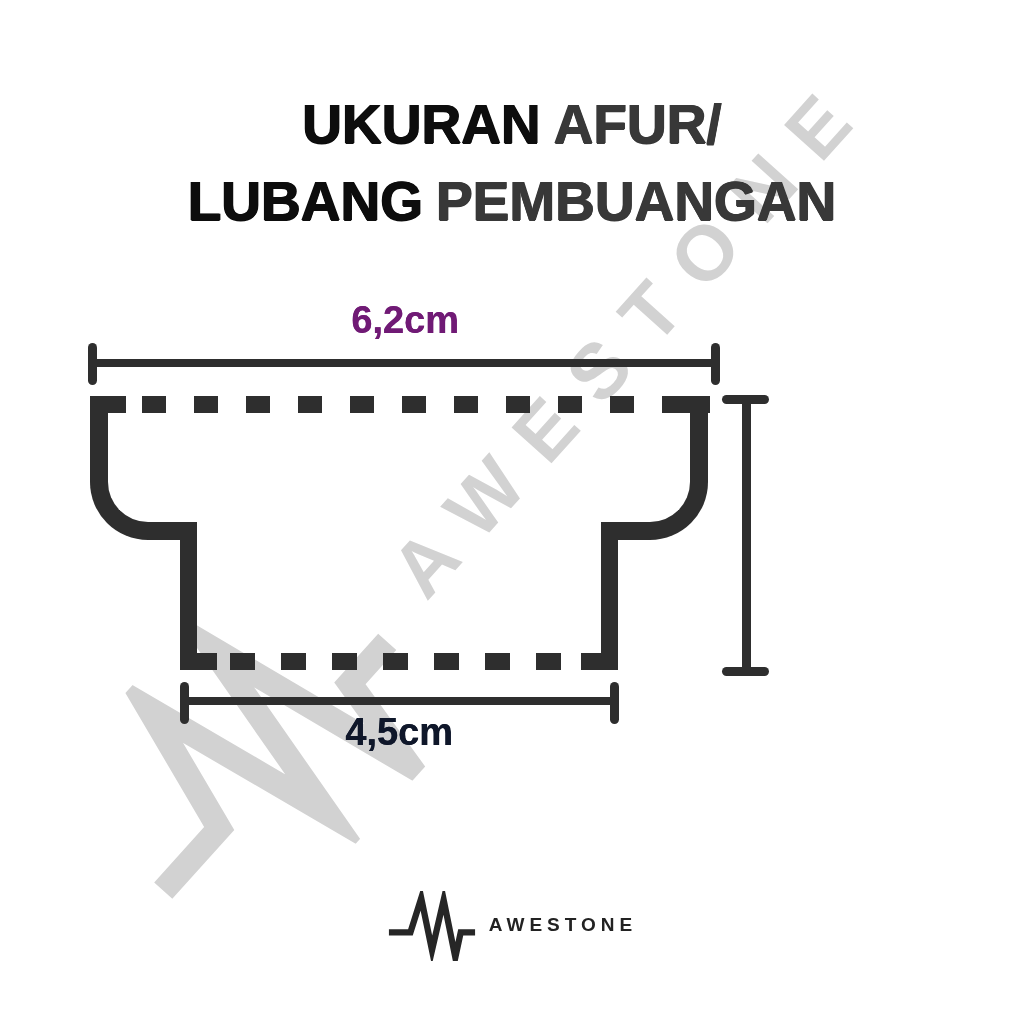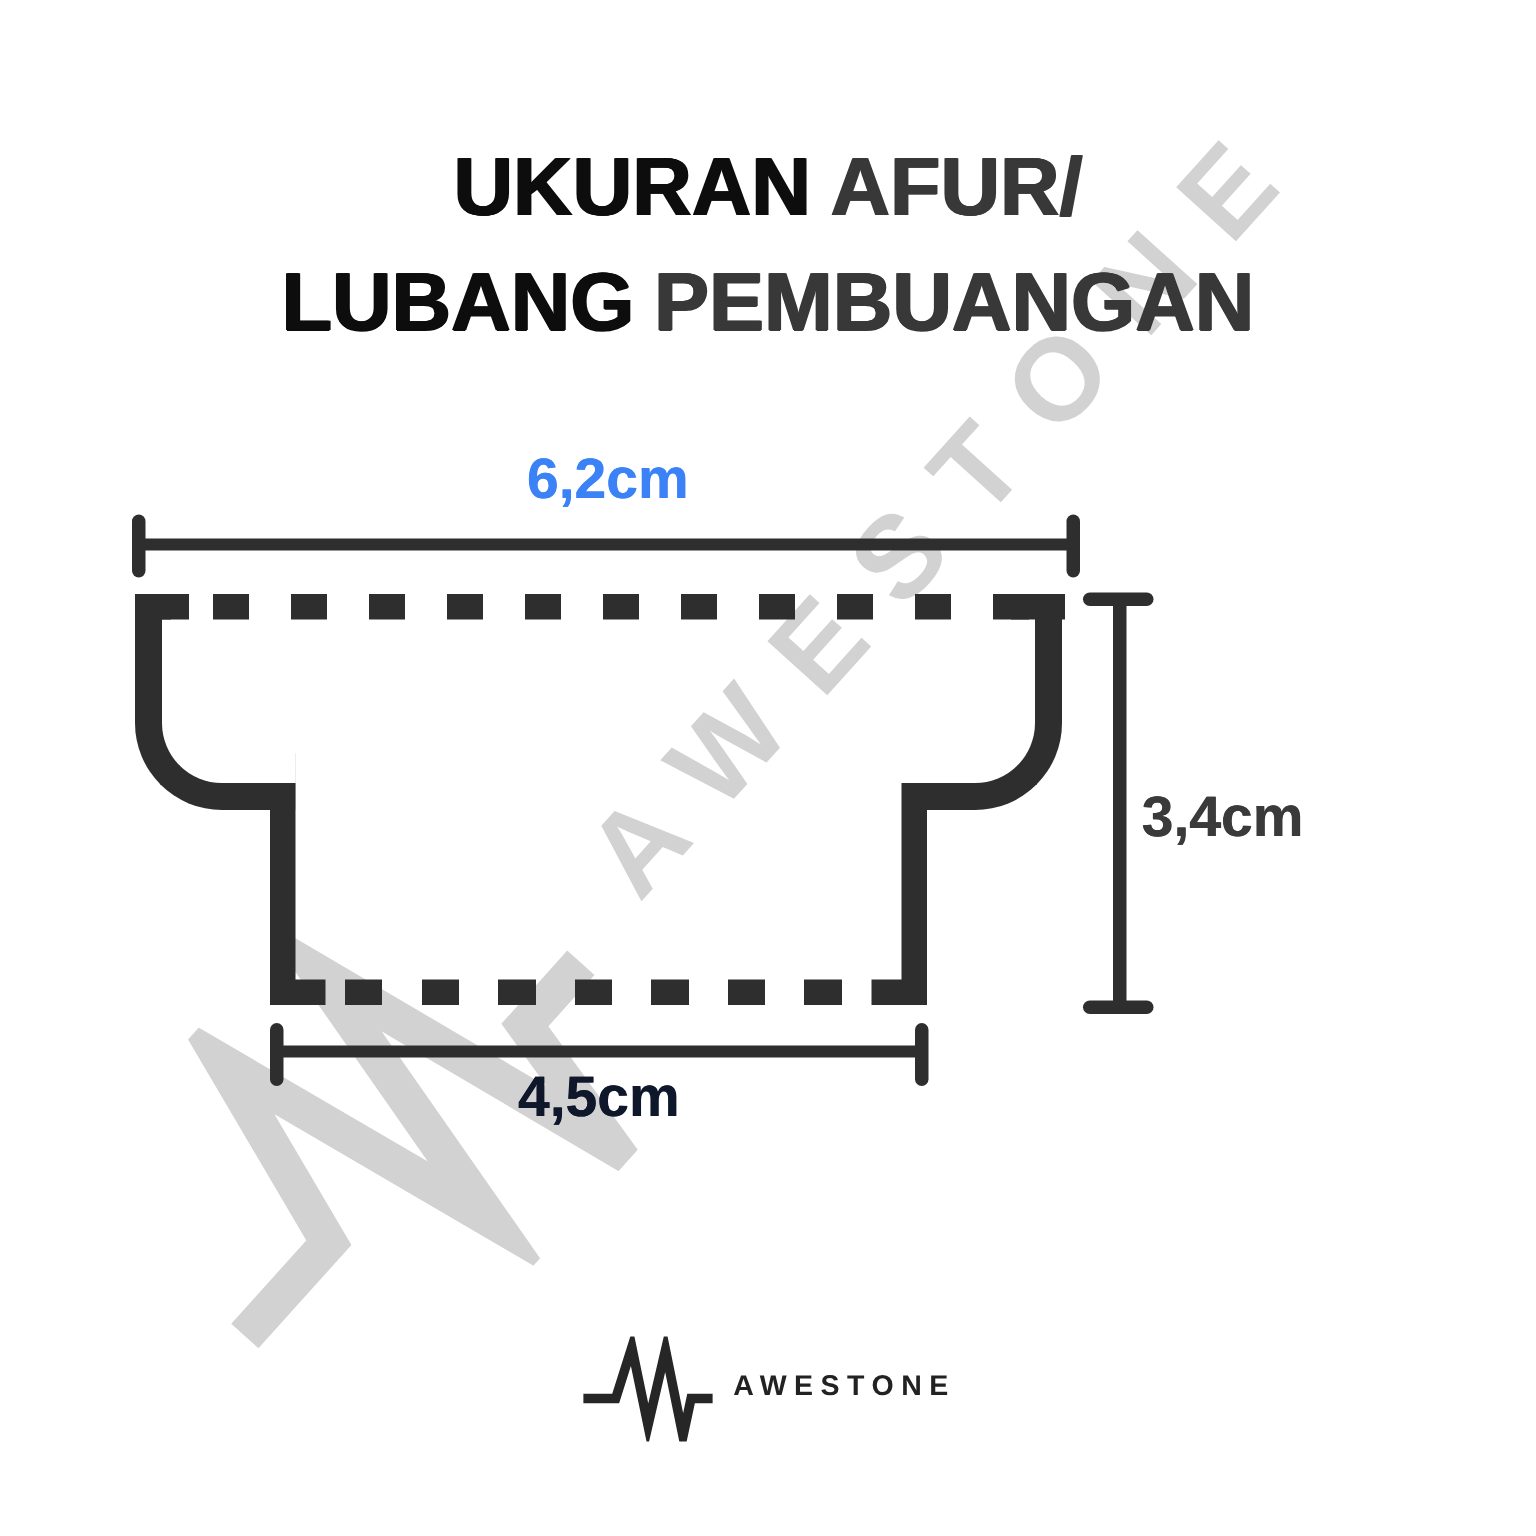--- a/index.html
+++ b/index.html
@@ -25,21 +25,21 @@
   .title{
     position:absolute;top:86px;left:0;width:1024px;text-align:center;z-index:2;
     font-size:55px;font-weight:bold;line-height:77px;letter-spacing:0px;
   }
   .title .w-primary{color:#0d0d0d;text-shadow:0.7px 0 currentColor,-0.7px 0 currentColor,0 0.5px currentColor;}
   .title .w-accent{color:#383838;margin-left:13px;text-shadow:0.7px 0 currentColor,-0.7px 0 currentColor,0 0.5px currentColor;}
   
   .abs{position:absolute;z-index:2;}
   .ink{background:#2e2e2e;}
   .dim-label{
-    position:absolute;z-index:2;font-size:38px;font-weight:bold;color:#3b82f6;
+    position:absolute;z-index:2;font-size:38px;font-weight:bold;color:#701a75;
     text-shadow:0.4px 0 currentColor;
   }
   .center{text-align:center;}
   
   .hline{height:8px;border-radius:4px;}
   .vline{width:9px;border-radius:4px;}
   .tickV{width:9px;height:42px;border-radius:5px;}
   .tickH{width:47px;height:9px;border-radius:5px;}
   
   .dash-top{
@@ -107,21 +107,20 @@
   <div class="abs ink" style="left:674px;top:396px;width:36px;height:17px;"></div>
   <div class="wall wall-upper-left"></div>
   <div class="wall wall-upper-right"></div>
   <div class="wall wall-lower-left"></div>
   <div class="wall wall-lower-right"></div>
   <div class="abs dash-bottom"></div>
 
   <div class="abs ink vline" style="left:742px;top:400px;height:272px;"></div>
   <div class="abs ink tickH" style="left:722px;top:395px;"></div>
   <div class="abs ink tickH" style="left:722px;top:667px;"></div>
-  <div class="dim-label" style="left:761px;top:524px;color:#3a3a3a;">3,4cm</div>
 
   <div class="abs ink hline" style="left:184px;top:697px;width:430px;"></div>
   <div class="abs ink tickV" style="left:180px;top:682px;"></div>
   <div class="abs ink tickV" style="left:610px;top:682px;"></div>
   <div class="dim-label center abs" style="left:184px;top:711px;width:430px;color:#0f172a;">4,5cm</div>
 
   <div class="brand">
     <svg width="90" height="70" viewBox="0 0 100 78" aria-hidden="true">
       <polyline points="2,46 26,46 38,8 50,66 63,10 76,74 82,46 98,46" fill="none" stroke="#262626" stroke-width="7" stroke-linejoin="miter" stroke-miterlimit="12"></polyline>
     </svg>

